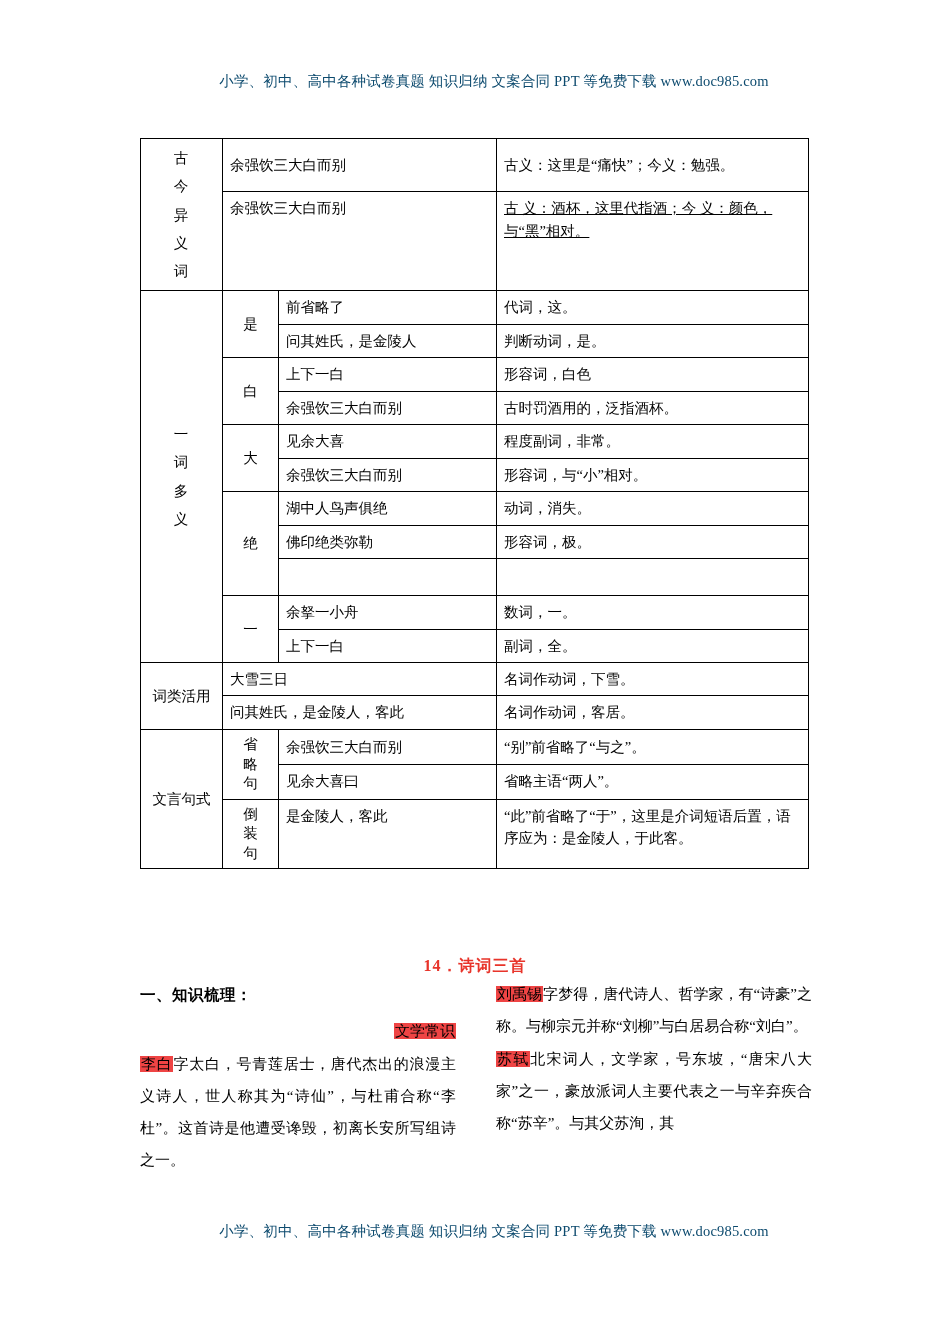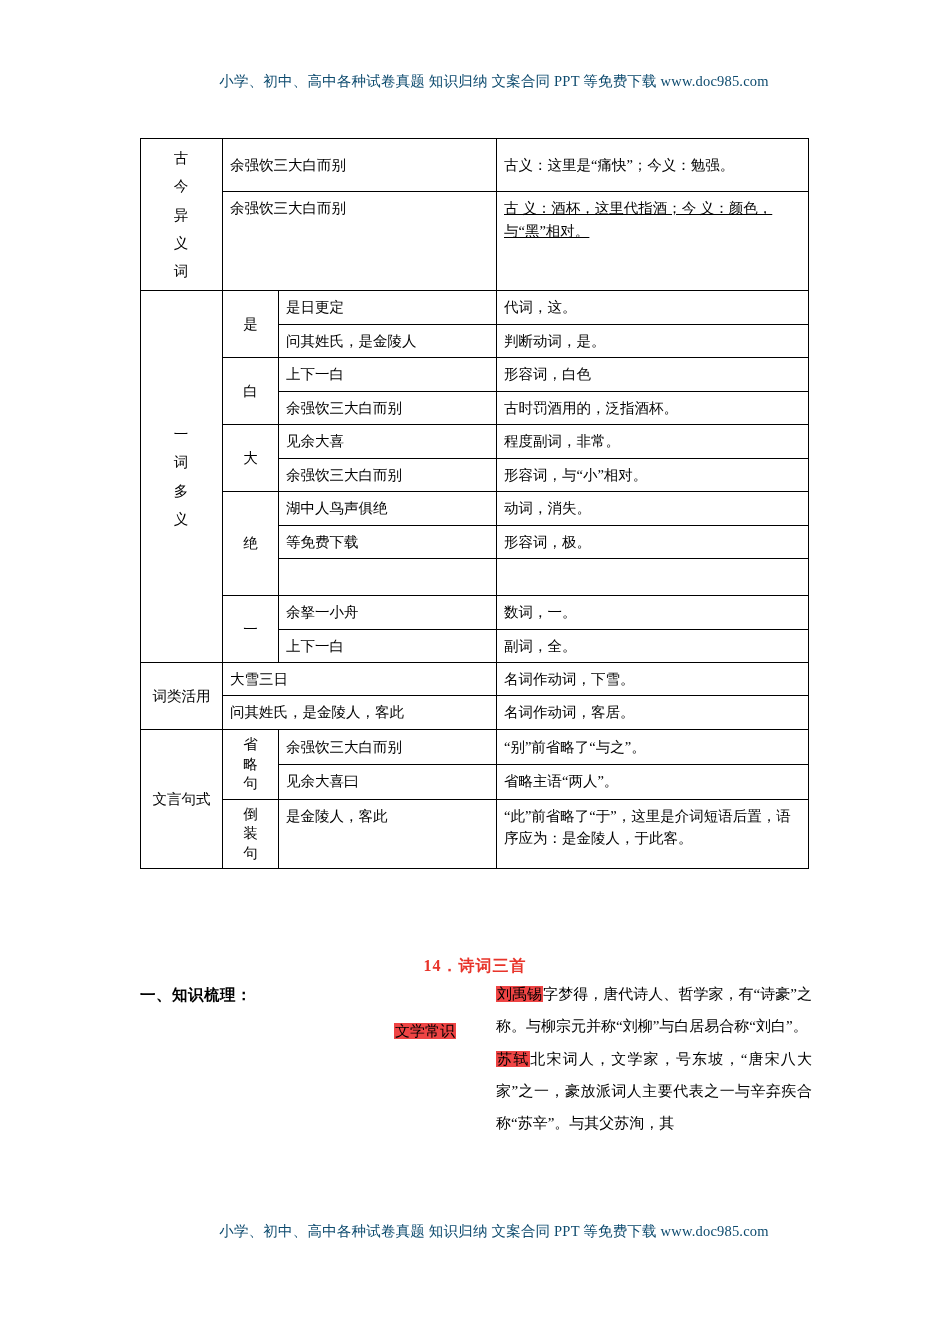--- a/index.html
+++ b/index.html
@@ -159,21 +159,21 @@
         </tr>
 
         <tr>
           <td class="cat-vertical" rowspan="11">
             <span class="vchar">一</span>
               <span class="vchar">词</span>
               <span class="vchar">多</span>
               <span class="vchar">义</span>
           </td>
           <td class="word" rowspan="2">是</td>
-          <td class="ex">是日更定</td>
+          <td class="ex">前省略了</td>
           <td class="mean">代词，这。</td>
         </tr>
         <tr>
           <td class="ex">问其姓氏，是金陵人</td>
           <td class="mean">判断动词，是。</td>
         </tr>
 
         <tr>
           <td class="word" rowspan="2">白</td>
           <td class="ex">上下一白</td>
@@ -193,21 +193,21 @@
           <td class="ex">余强饮三大白而别</td>
           <td class="mean">形容词，与“小”相对。</td>
         </tr>
 
         <tr>
           <td class="word" rowspan="3">绝</td>
           <td class="ex">湖中人鸟声俱绝</td>
           <td class="mean">动词，消失。</td>
         </tr>
         <tr>
-          <td class="ex">等免费下载</td>
+          <td class="ex">佛印绝类弥勒</td>
           <td class="mean">形容词，极。</td>
         </tr>
         <tr>
           <td class="ex" style="height:26px;"></td>
           <td class="mean"></td>
         </tr>
 
         <tr>
           <td class="word" rowspan="2">一</td>
           <td class="ex">余拏一小舟</td>
@@ -256,20 +256,21 @@
   </div>
 
   <div class="sec-title">14．诗词三首</div>
 
   <div class="cols">
     <div class="col">
       <div class="h-left">一、知识梳理：</div>
       <div class="subhead">
         <span class="hl">文学常识</span>
       </div>
+      <div class="p"><span class="hl">李白</span><span>字太白，号青莲居士，唐代杰出的浪漫主义诗人，世人称其为“诗仙”，与杜甫合称“李杜”。这首诗是他遭受谗毁，初离长安所写组诗之一。</span></div>
     </div>
     <div class="col">
       <div class="p"><span class="hl">刘禹锡</span><span>字梦得，唐代诗人、哲学家，有“诗豪”之称。与柳宗元并称“刘柳”与白居易合称“刘白”。</span></div>
       <div class="p"><span class="hl">苏轼</span><span>北宋词人，文学家，号东坡，“唐宋八大家”之一，豪放派词人主要代表之一与辛弃疾合称“苏辛”。与其父苏洵，其</span></div>
     </div>
   </div>
 
   <div class="footer-note">小学、初中、高中各种试卷真题 知识归纳 文案合同 PPT 等免费下载  www.doc985.com</div>
 
 </div>

